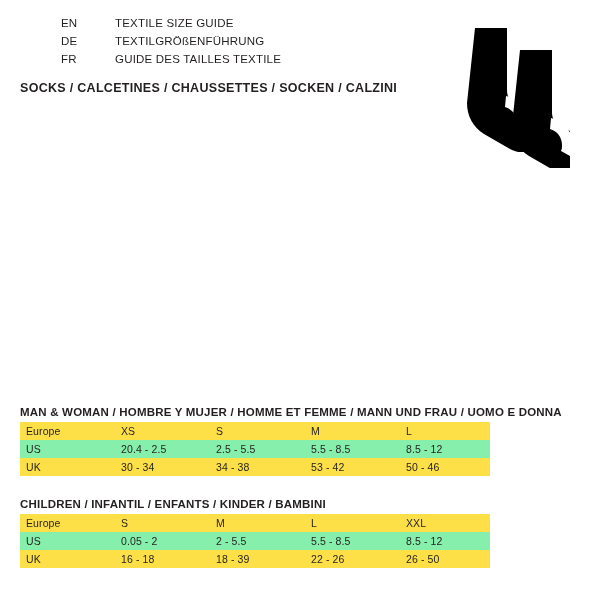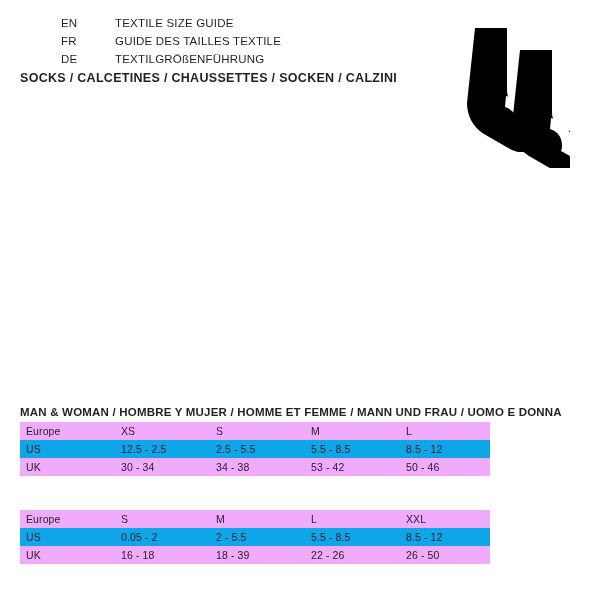--- a/index.html
+++ b/index.html
@@ -36,21 +36,21 @@
   .lang-code {
     width: 38px;
     flex: 0 0 38px;
     padding-left: 41px;
   }
   .lang-text {
     flex: 1 1 auto;
     margin-left: 16px;
   }
   .category-line {
-    margin-top: 3px;
+    margin-top: 13px;
     font-size: 12.5px;
     font-weight: bold;
     letter-spacing: 0.3px;
   }
 
   
   .illustration {
     position: absolute;
     top: 18px;
     left: 405px;
@@ -62,21 +62,21 @@
   }
 
   
   .tables {
     position: absolute;
     left: 20px;
     top: 406px;
     width: 560px;
   }
   .table-block {
-    margin-bottom: 34px;
+    margin-bottom: 22px;
   }
   .table-title {
     font-size: 11.5px;
     font-weight: bold;
     letter-spacing: 0.2px;
     margin-bottom: 4px;
   }
   table {
     border-collapse: collapse;
     width: 470px;
@@ -88,46 +88,46 @@
     padding: 1px 0 1px 6px;
     border: 0;
     letter-spacing: 0.1px;
   }
   col.c0 { width: 95px; }
   col.c1 { width: 95px; }
   col.c2 { width: 95px; }
   col.c3 { width: 95px; }
   col.c4 { width: 90px; }
   tr.shade td {
-    background: #f0abfc;
+    background: #fde047;
   }
   tr.plain td {
-    background: #0ea5e9;
+    background: #86efac;
   }
 </style>
 </head>
 <body>
 
 <div class="header">
   <div class="lang-list">
 
     <div class="lang-row">
       <span class="lang-code">EN</span>
       <span class="lang-text">TEXTILE SIZE GUIDE</span>
     </div>
 
 
     <div class="lang-row">
+      <span class="lang-code">DE</span>
+      <span class="lang-text">TEXTILGRÖßENFÜHRUNG</span>
+    </div>
+
+    <div class="lang-row">
       <span class="lang-code">FR</span>
       <span class="lang-text">GUIDE DES TAILLES TEXTILE</span>
-    </div>
-
-    <div class="lang-row">
-      <span class="lang-code">DE</span>
-      <span class="lang-text">TEXTILGRÖßENFÜHRUNG</span>
     </div>
 
 
   </div>
 
   <div class="category-line">SOCKS / CALCETINES / CHAUSSETTES / SOCKEN / CALZINI</div>
 </div>
 
 <div class="illustration">
   <svg width="165" height="150" viewBox="0 0 165 150" xmlns="http://www.w3.org/2000/svg" aria-hidden="true">
@@ -159,37 +159,38 @@
       <tbody>
         <tr class="shade">
           <td>Europe</td>
           <td>XS</td>
           <td>S</td>
           <td>M</td>
           <td>L</td>
         </tr>
         <tr class="plain">
           <td>US</td>
-          <td>12.5 - 2.5</td>
+          <td>20.4 - 2.5</td>
           <td>2.5 - 5.5</td>
           <td>5.5 - 8.5</td>
           <td>8.5 - 12</td>
         </tr>
         <tr class="shade">
           <td>UK</td>
           <td>30 - 34</td>
           <td>34 - 38</td>
           <td>53 - 42</td>
           <td>50 - 46</td>
         </tr>
       </tbody>
     </table>
   </div>
 
   <div class="table-block">
+    <div class="table-title">CHILDREN / INFANTIL / ENFANTS / KINDER / BAMBINI</div>
     <table>
       <colgroup>
         <col class="c0">
           <col class="c1">
           <col class="c2">
           <col class="c3">
           <col class="c4">
       </colgroup>
       <tbody>
         <tr class="shade">

